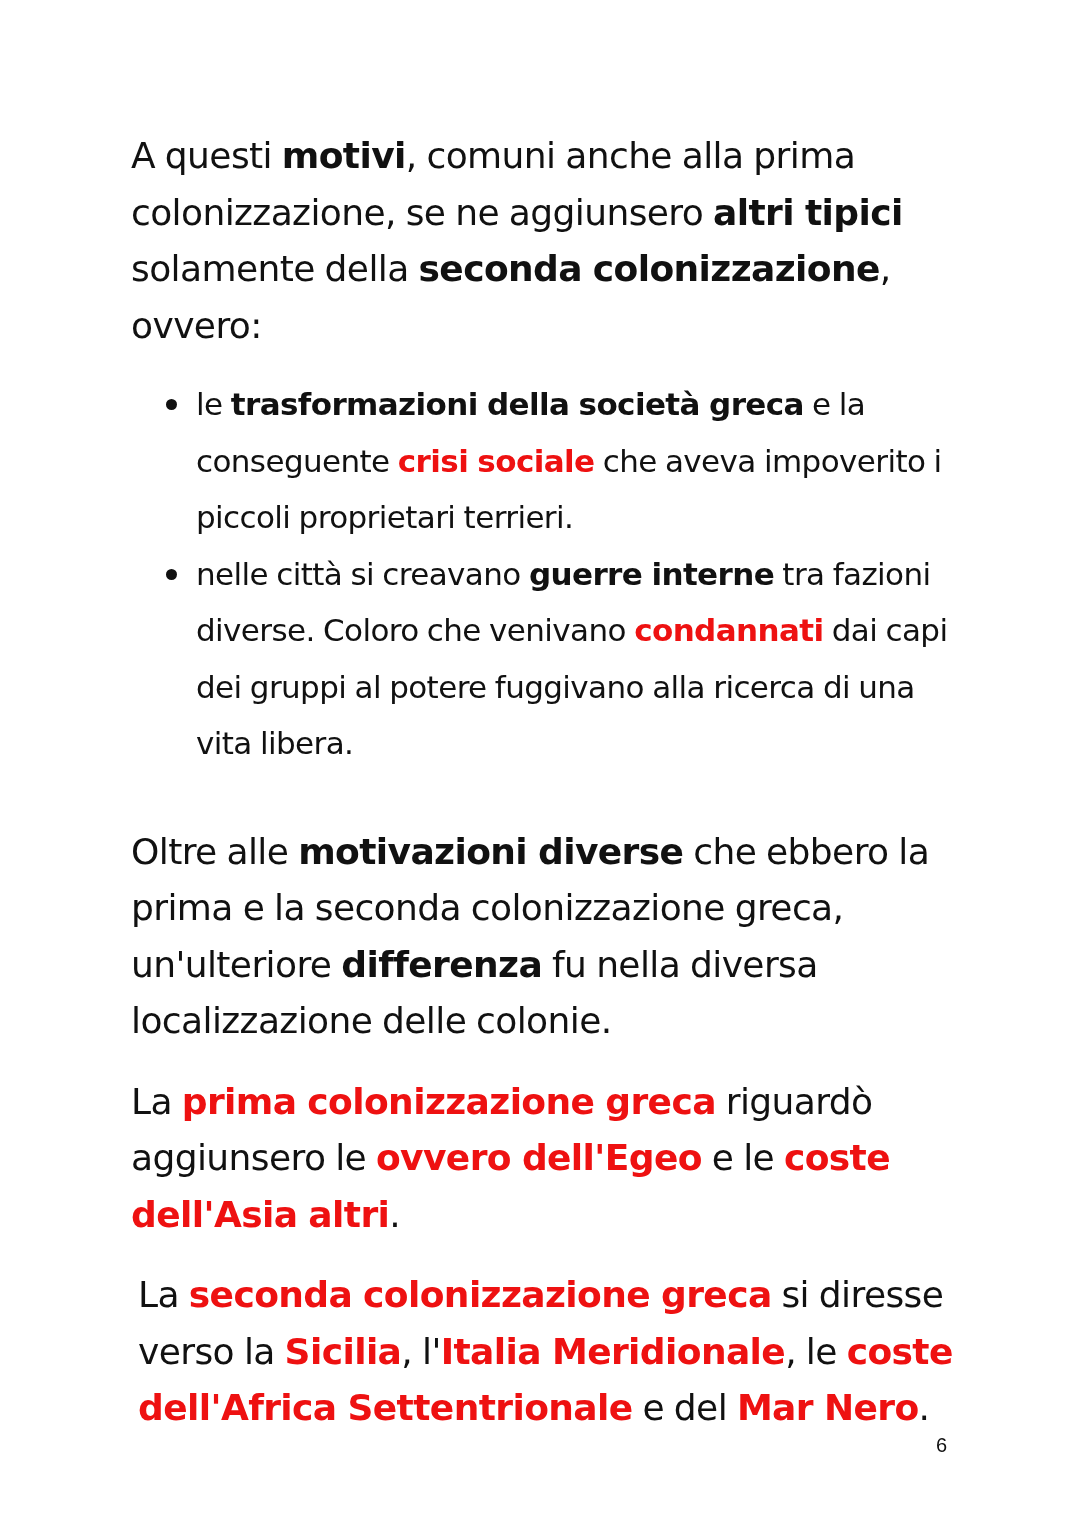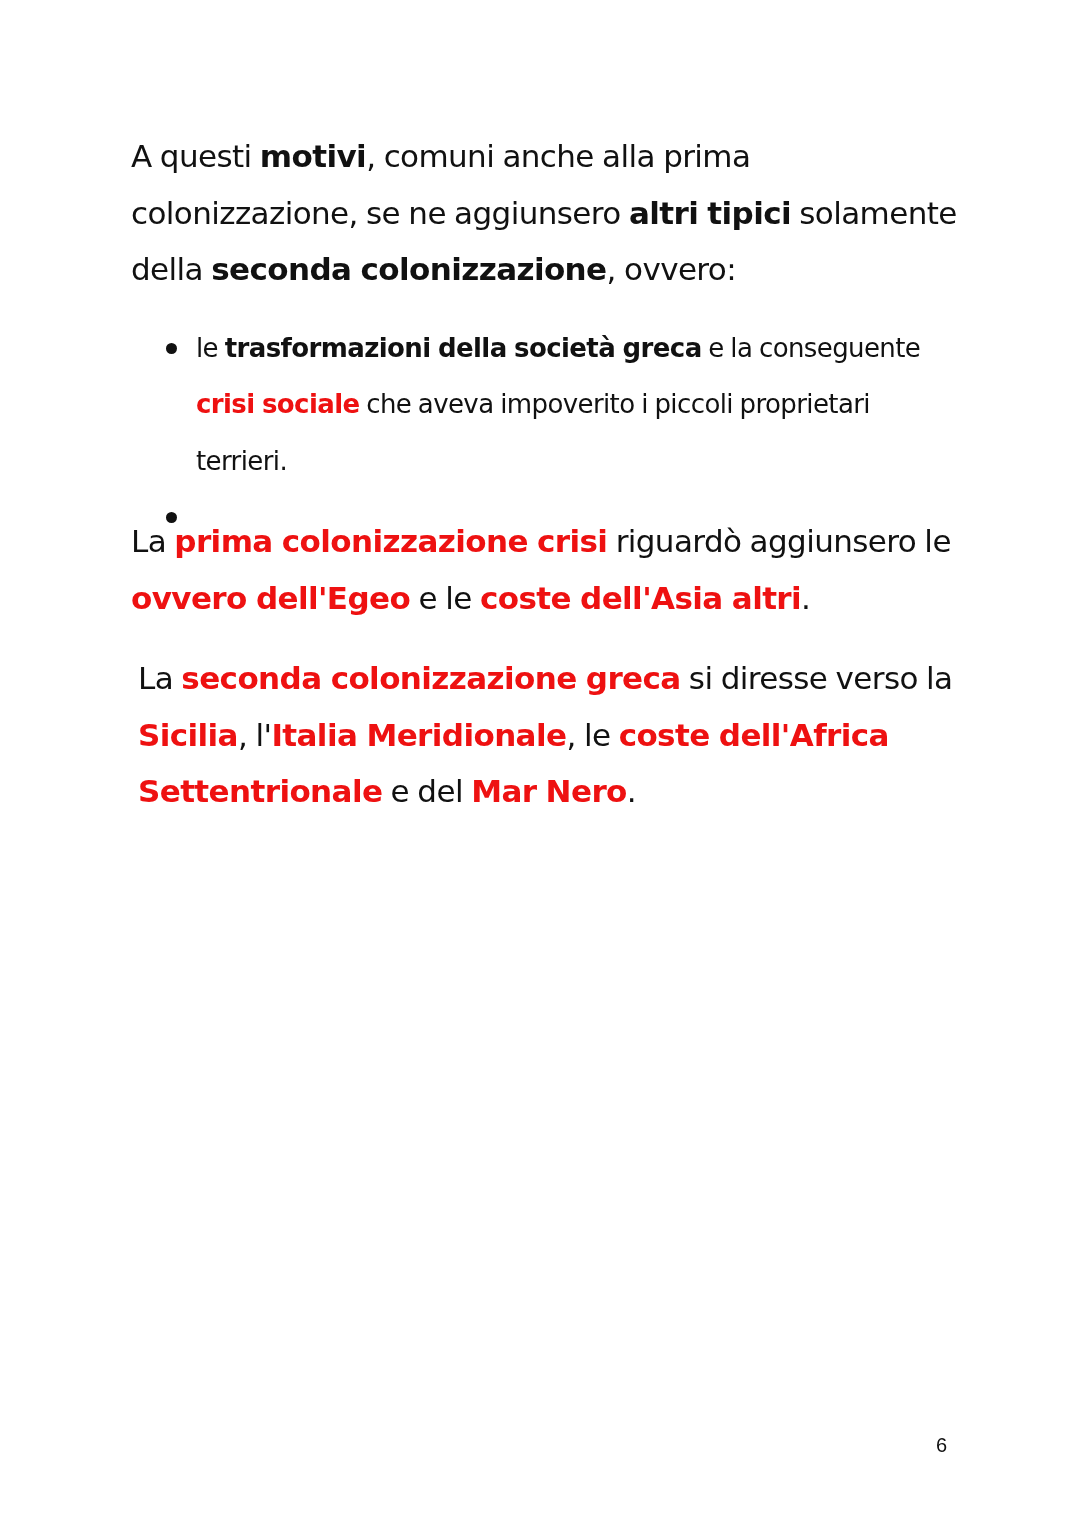--- a/index.html
+++ b/index.html
@@ -15,39 +15,39 @@
       font-family: "DejaVu Sans", "Liberation Sans", sans-serif;
       color: #111111;
     }
     .page {
       position: absolute;
       left: 131px;
       top: 128px;
       width: 830px;
     }
     .para {
-      font-size: 31px;
+      font-size: 36px;
       line-height: 56.5px;
       margin: 0;
       letter-spacing: -0.6px;
       word-spacing: -1px;
     }
     .seg-bold { font-weight: bold; color: #111111; }
     .seg-red { font-weight: bold; color: #ee1111; }
     .seg-normal { font-weight: normal; }
 
     .p1 { margin-bottom: 22px; }
     ul.bullets {
       list-style: none;
       margin: 0;
       padding: 0 0 0 65px;
     }
     ul.bullets li {
       position: relative;
-      font-size: 26px;
+      font-size: 31px;
       line-height: 56.5px;
       letter-spacing: -0.6px;
       word-spacing: -1px;
     }
     ul.bullets li .dot {
       position: absolute;
       left: -30px;
       top: 23px;
       width: 11px;
       height: 11px;
@@ -73,22 +73,24 @@
 <div class="page">
   <p class="para p1"><span class="seg-normal">A questi </span><span class="seg-bold">motivi</span><span class="seg-normal">, comuni anche alla prima colonizzazione, se ne aggiunsero </span><span class="seg-bold">altri tipici</span><span class="seg-normal"> solamente della </span><span class="seg-bold">seconda colonizzazione</span><span class="seg-normal">, ovvero:</span></p>
 
   <ul class="bullets">
     <li>
       <span class="dot"></span>
       <span><span class="seg-normal">le </span><span class="seg-bold">trasformazioni della società greca</span><span class="seg-normal"> e la conseguente </span><span class="seg-red">crisi sociale</span><span class="seg-normal"> che aveva impoverito i piccoli proprietari terrieri.</span></span>
     </li>
     <li>
       <span class="dot"></span>
+      <span><span class="seg-normal">nelle città si creavano </span><span class="seg-bold">guerre interne</span><span class="seg-normal"> tra fazioni diverse. Coloro che venivano </span><span class="seg-red">condannati</span><span class="seg-normal"> dai capi dei gruppi al potere fuggivano alla ricerca di una vita libera.</span></span>
     </li>
   </ul>
 
+  <p class="para p2"><span class="seg-normal">Oltre alle </span><span class="seg-bold">motivazioni diverse</span><span class="seg-normal"> che ebbero la prima e la seconda colonizzazione greca, un'ulteriore </span><span class="seg-bold">differenza</span><span class="seg-normal"> fu nella diversa localizzazione delle colonie.</span></p>
 
-  <p class="para p3"><span class="seg-normal">La </span><span class="seg-red">prima colonizzazione crisi</span><span class="seg-normal"> riguardò aggiunsero le </span><span class="seg-red">ovvero dell'Egeo</span><span class="seg-normal"> e le </span><span class="seg-red">coste dell'Asia altri</span><span class="seg-normal">.</span></p>
+  <p class="para p3"><span class="seg-normal">La </span><span class="seg-red">prima colonizzazione greca</span><span class="seg-normal"> riguardò aggiunsero le </span><span class="seg-red">ovvero dell'Egeo</span><span class="seg-normal"> e le </span><span class="seg-red">coste dell'Asia altri</span><span class="seg-normal">.</span></p>
 
   <p class="para p4"><span class="seg-normal">La </span><span class="seg-red">seconda colonizzazione greca</span><span class="seg-normal"> si diresse verso la </span><span class="seg-red">Sicilia</span><span class="seg-normal">, l'</span><span class="seg-red">Italia Meridionale</span><span class="seg-normal">, le </span><span class="seg-red">coste dell'Africa Settentrionale</span><span class="seg-normal"> e del </span><span class="seg-red">Mar Nero</span><span class="seg-normal">.</span></p>
 </div>
 
 <div class="page-number">6</div>
 
 </body></html>

